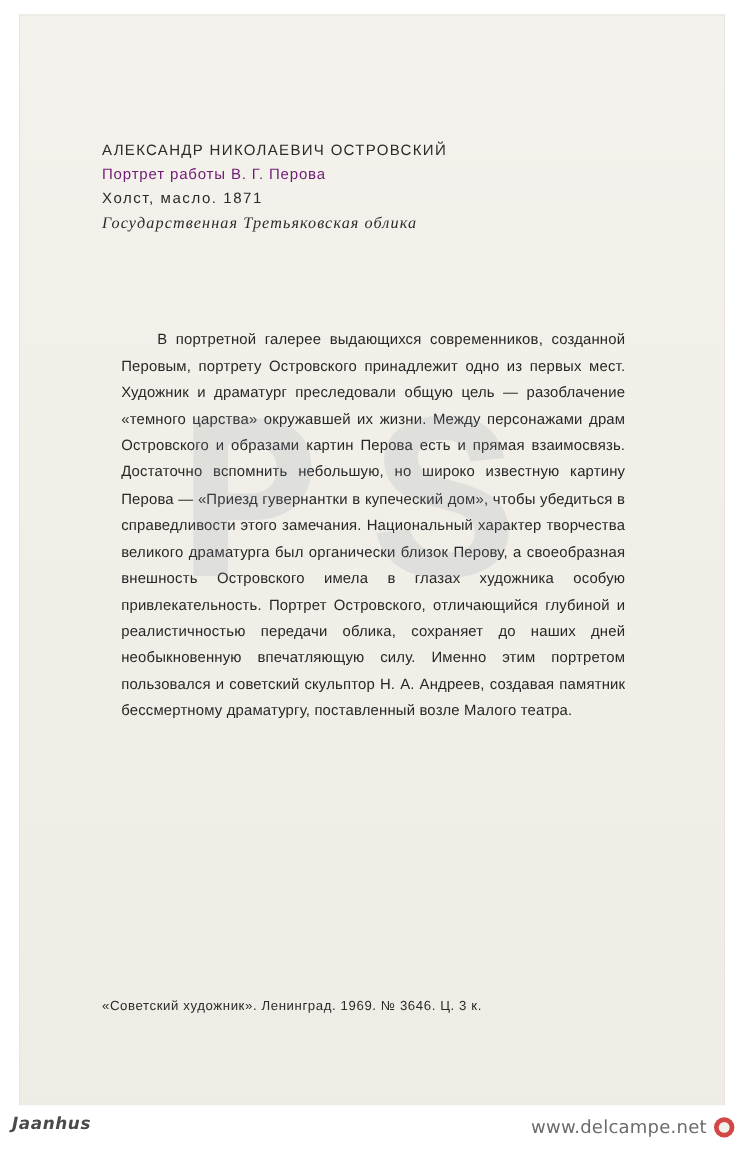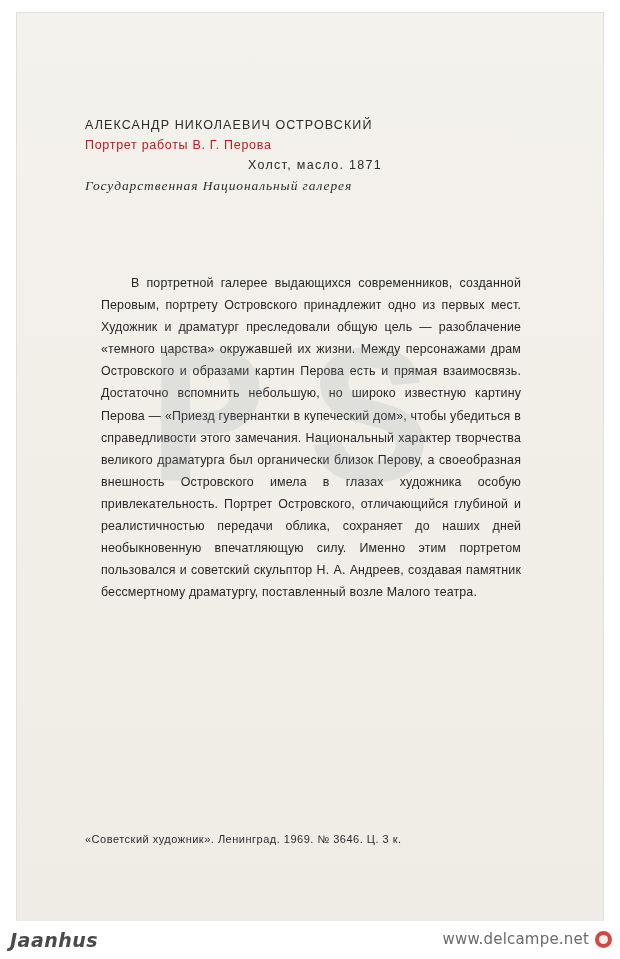--- a/index.html
+++ b/index.html
@@ -52,31 +52,30 @@
   .title-main {
     font-size: 12.5px;
     letter-spacing: 1.1px;
     color: #2b2b2b;
     line-height: 20px;
     white-space: nowrap;
   }
   .title-sub {
     font-size: 12.5px;
     letter-spacing: 0.7px;
-    color: #b91c1c;
+    color: #701a75;
     line-height: 20px;
     white-space: nowrap;
   }
   .title-medium {
     font-size: 12.5px;
     letter-spacing: 1.3px;
     color: #2b2b2b;
     line-height: 20px;
     white-space: nowrap;
-    text-align: center;
   }
   .title-gallery {
     font-family: "Liberation Serif", serif;
     font-style: italic;
     font-size: 13.5px;
     letter-spacing: 0.9px;
     color: #2b2b2b;
     line-height: 21px;
     white-space: nowrap;
   }
@@ -137,21 +136,21 @@
     height: 38px;
     background: #ffffff;
   }
   .wm-left {
     position: absolute;
     left: 10px;
     top: 929px;
     font-family: "DejaVu Sans", sans-serif;
     font-style: italic;
     font-weight: bold;
-    font-size: 19px;
+    font-size: 14px;
     color: #4a4a4a;
     letter-spacing: 0.5px;
   }
   .wm-right {
     position: absolute;
     right: 8px;
     top: 930px;
     display: flex;
     align-items: flex-end;
     gap: 6px;
@@ -186,21 +185,21 @@
 
 <div class="card">
   <div class="paper-tone"></div>
 
   <div class="inner">
 
     <div class="heading">
       <div class="title-main">АЛЕКСАНДР НИКОЛАЕВИЧ ОСТРОВСКИЙ</div>
       <div class="title-sub">Портрет работы В. Г. Перова</div>
       <div class="title-medium">Холст, масло. 1871</div>
-      <div class="title-gallery">Государственная Национальный галерея</div>
+      <div class="title-gallery">Государственная Третьяковская облика</div>
     </div>
 
     <div class="body-text">
       <p>В портретной галерее выдающихся современников, созданной Перовым, портрету Островского принадлежит одно из первых мест. Художник и драматург преследовали общую цель — разоблачение «темного царства» окружавшей их жизни. Между персонажами драм Островского и образами картин Перова есть и прямая взаимосвязь. Достаточно вспомнить небольшую, но широко известную картину Перова — «Приезд гувернантки в купеческий дом», чтобы убедиться в справедливости этого замечания. Национальный характер творчества великого драматурга был органически близок Перову, а своеобразная внешность Островского имела в глазах художника особую привлекательность. Портрет Островского, отличающийся глубиной и реалистичностью передачи облика, сохраняет до наших дней необыкновенную впечатляющую силу. Именно этим портретом пользовался и советский скульптор Н. А. Андреев, создавая памятник бессмертному драматургу, поставленный возле Малого театра.</p>
     </div>
 
     <div class="imprint">«Советский художник». Ленинград. 1969. № 3646. Ц. 3 к.</div>
 
   </div>
 

